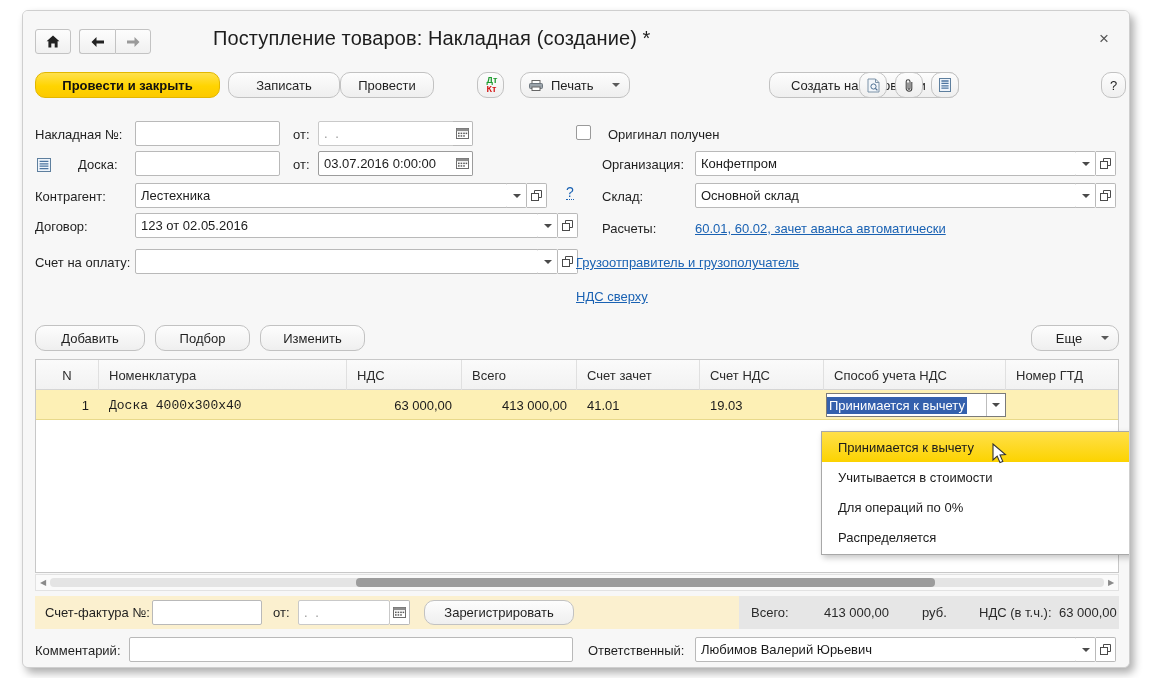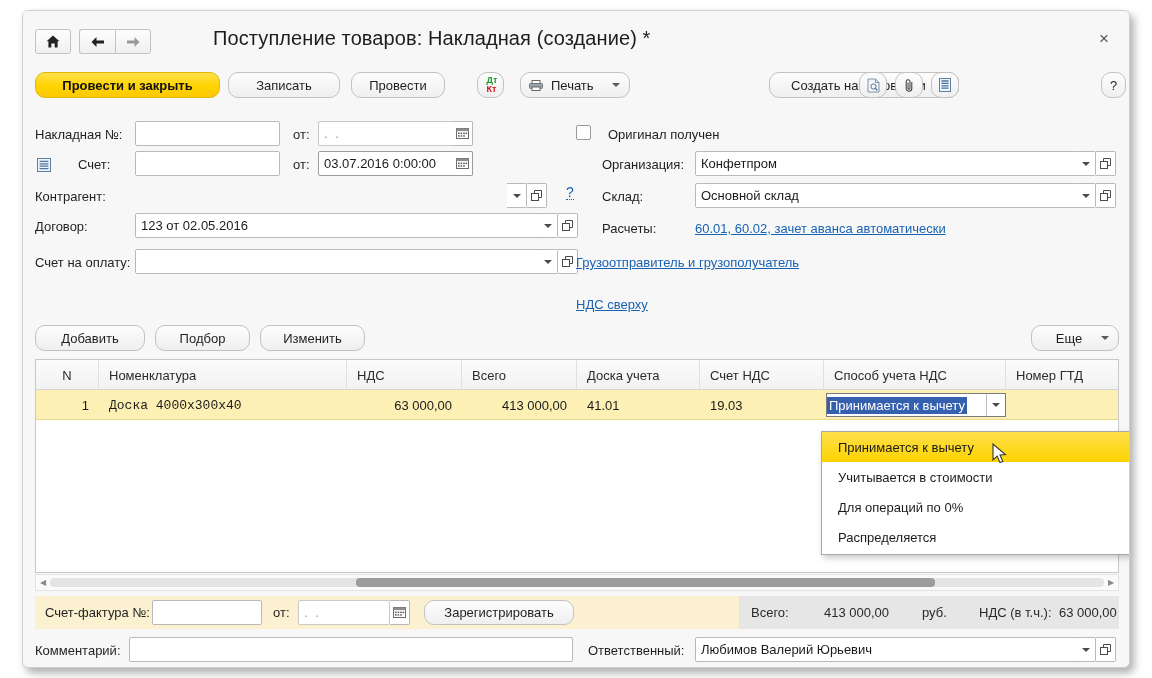--- a/index.html
+++ b/index.html
@@ -233,21 +233,21 @@
         </div>
       </div>
     </div>
     <div class="win-title">Поступление товаров: Накладная (создание) *</div>
     <div class="win-close">×</div>
   </div>
 
   <div class="toolbar">
     <div class="btn primary tb" style="left:12px; width:185px;">Провести и закрыть</div>
     <div class="btn tb" style="left:205px; width:112px;">Записать</div>
-    <div class="btn tb" style="left:328px; width:94px;">Провести</div>
+    <div class="btn tb" style="left:317px; width:94px;">Провести</div>
 
     <div class="btn iconbtn tb" style="left:454px; width:27px;">
       <span class="dtkt">
         <span class="dt">Дт</span><br>
         <span class="kt">Кт</span>
       </span>
     </div>
 
     <div class="btn split tb" style="left:497px; width:110px; padding-left:30px; justify-content:flex-start;">
       <svg width="14" height="11" viewBox="0 0 14 11" style="position:absolute;left:8px;top:7px;">
@@ -317,41 +317,42 @@
       <svg width="18" height="16" viewBox="0 0 18 16">
         <rect x="2.5" y="1.5" width="13" height="13" fill="#eef4fb" stroke="#5e7f9e"></rect>
         <g stroke="#4d74a0" stroke-width="1.3">
           <line x1="4.6" y1="4.4" x2="13.4" y2="4.4"></line>
               <line x1="4.6" y1="6.8" x2="13.4" y2="6.8"></line>
           <line x1="4.6" y1="9.2" x2="13.4" y2="9.2"></line>
               <line x1="4.6" y1="11.6" x2="13.4" y2="11.6"></line>
         </g>
       </svg>
     </div>
-    <div class="lbl" style="left:55px; top:50px;">Счет:</div>
+    <div class="lbl" style="left:55px; top:50px;">Доска:</div>
     <div class="fld" style="left:112px; top:44px; width:145px;"></div>
     <div class="lbl" style="left:270px; top:50px;">от:</div>
     <div class="fld strong" style="left:295px; top:44px; width:155px;">03.07.2016  0:00:00</div>
     <div class="fldbtn" style="left:430px; top:44px; border-color:#9c9c9c;">
       <svg class="sq-ico" viewBox="0 0 13 11">
         <rect x="0.5" y="0.5" width="12" height="10" fill="#fff" stroke="#6c6c6c"></rect>
         <rect x="0.5" y="0.5" width="12" height="2.6" fill="#8d8d8d"></rect>
         <g fill="#5a5a5a">
               <rect x="2" y="4.6" width="1.6" height="1.5"></rect>
               <rect x="4.6" y="4.6" width="1.6" height="1.5"></rect>
               <rect x="7.2" y="4.6" width="1.6" height="1.5"></rect>
               <rect x="9.6" y="4.6" width="1.6" height="1.5"></rect>
               <rect x="2" y="7.2" width="1.6" height="1.5"></rect>
               <rect x="4.6" y="7.2" width="1.6" height="1.5"></rect>
               <rect x="7.2" y="7.2" width="1.6" height="1.5"></rect>
             </g>
       </svg>
     </div>
 
     <div class="lbl" style="left:12px; top:82px;">Контрагент:</div>
+    <div class="fld" style="left:112px; top:76px; width:373px;">Лестехника</div>
     <div class="fldbtn" style="left:484px; top:76px;">
       <span class="caret"></span>
     </div>
     <div class="fldbtn" style="left:504px; top:76px; width:20px;">
       <svg width="11" height="11" viewBox="0 0 11 11">
         <rect x="0.5" y="3.5" width="7" height="7" fill="none" stroke="#4a4a4a"></rect>
         <path d="M3.5 3.5 V0.5 H10.5 V7.5 H7.5" fill="none" stroke="#4a4a4a"></path>
       </svg>
     </div>
     <div class="help-q" style="left:543px; top:78px;">?</div>
@@ -404,37 +405,37 @@
       <svg width="11" height="11" viewBox="0 0 11 11">
         <rect x="0.5" y="3.5" width="7" height="7" fill="none" stroke="#4a4a4a"></rect>
         <path d="M3.5 3.5 V0.5 H10.5 V7.5 H7.5" fill="none" stroke="#4a4a4a"></path>
       </svg>
     </div>
 
     <div class="lbl" style="left:579px; top:114px;">Расчеты:</div>
     <div class="link" style="left:672px; top:114px;">60.01, 60.02, зачет аванса автоматически</div>
 
     <div class="link" style="left:553px; top:148px;">Грузоотправитель и грузополучатель</div>
-    <div class="link" style="left:553px; top:190px;text-decoration:underline;">НДС сверху</div>
+    <div class="link" style="left:553px; top:182px;text-decoration:underline;">НДС сверху</div>
   </div>
 
   <div class="tbl-toolbar">
     <div class="btn tb" style="left:12px; width:110px;">Добавить</div>
     <div class="btn tb" style="left:132px; width:95px;">Подбор</div>
     <div class="btn tb" style="left:237px; width:105px;">Изменить</div>
     <div class="btn split tb" style="left:1008px; width:88px;">Еще</div>
   </div>
 
   <div class="grid">
     <div class="ghead">
       <div class="gh" style="left:0;   width:63px;  justify-content:center; padding-left:0;">N</div>
       <div class="gh" style="left:63px; width:248px;">Номенклатура</div>
       <div class="gh" style="left:311px; width:115px;">НДС</div>
       <div class="gh" style="left:426px; width:115px;">Всего</div>
-      <div class="gh" style="left:541px; width:123px;">Доска учета</div>
+      <div class="gh" style="left:541px; width:123px;">Счет зачет</div>
       <div class="gh" style="left:664px; width:124px;">Счет НДС</div>
       <div class="gh" style="left:970px; width:114px; border-right:none;">Номер ГТД</div>
       <div class="gh" style="left:788px; width:182px;">Способ учета НДС</div>
     </div>
 
     <div class="grow">
       <div class="gc num" style="left:0;   width:63px;">1</div>
       <div class="gc lft" style="left:63px; width:248px;font-family:Liberation Mono, monospace;">Доска 4000x300x40</div>
       <div class="gc num" style="left:311px; width:115px;">63 000,00</div>
       <div class="gc num" style="left:426px; width:115px;">413 000,00</div>

